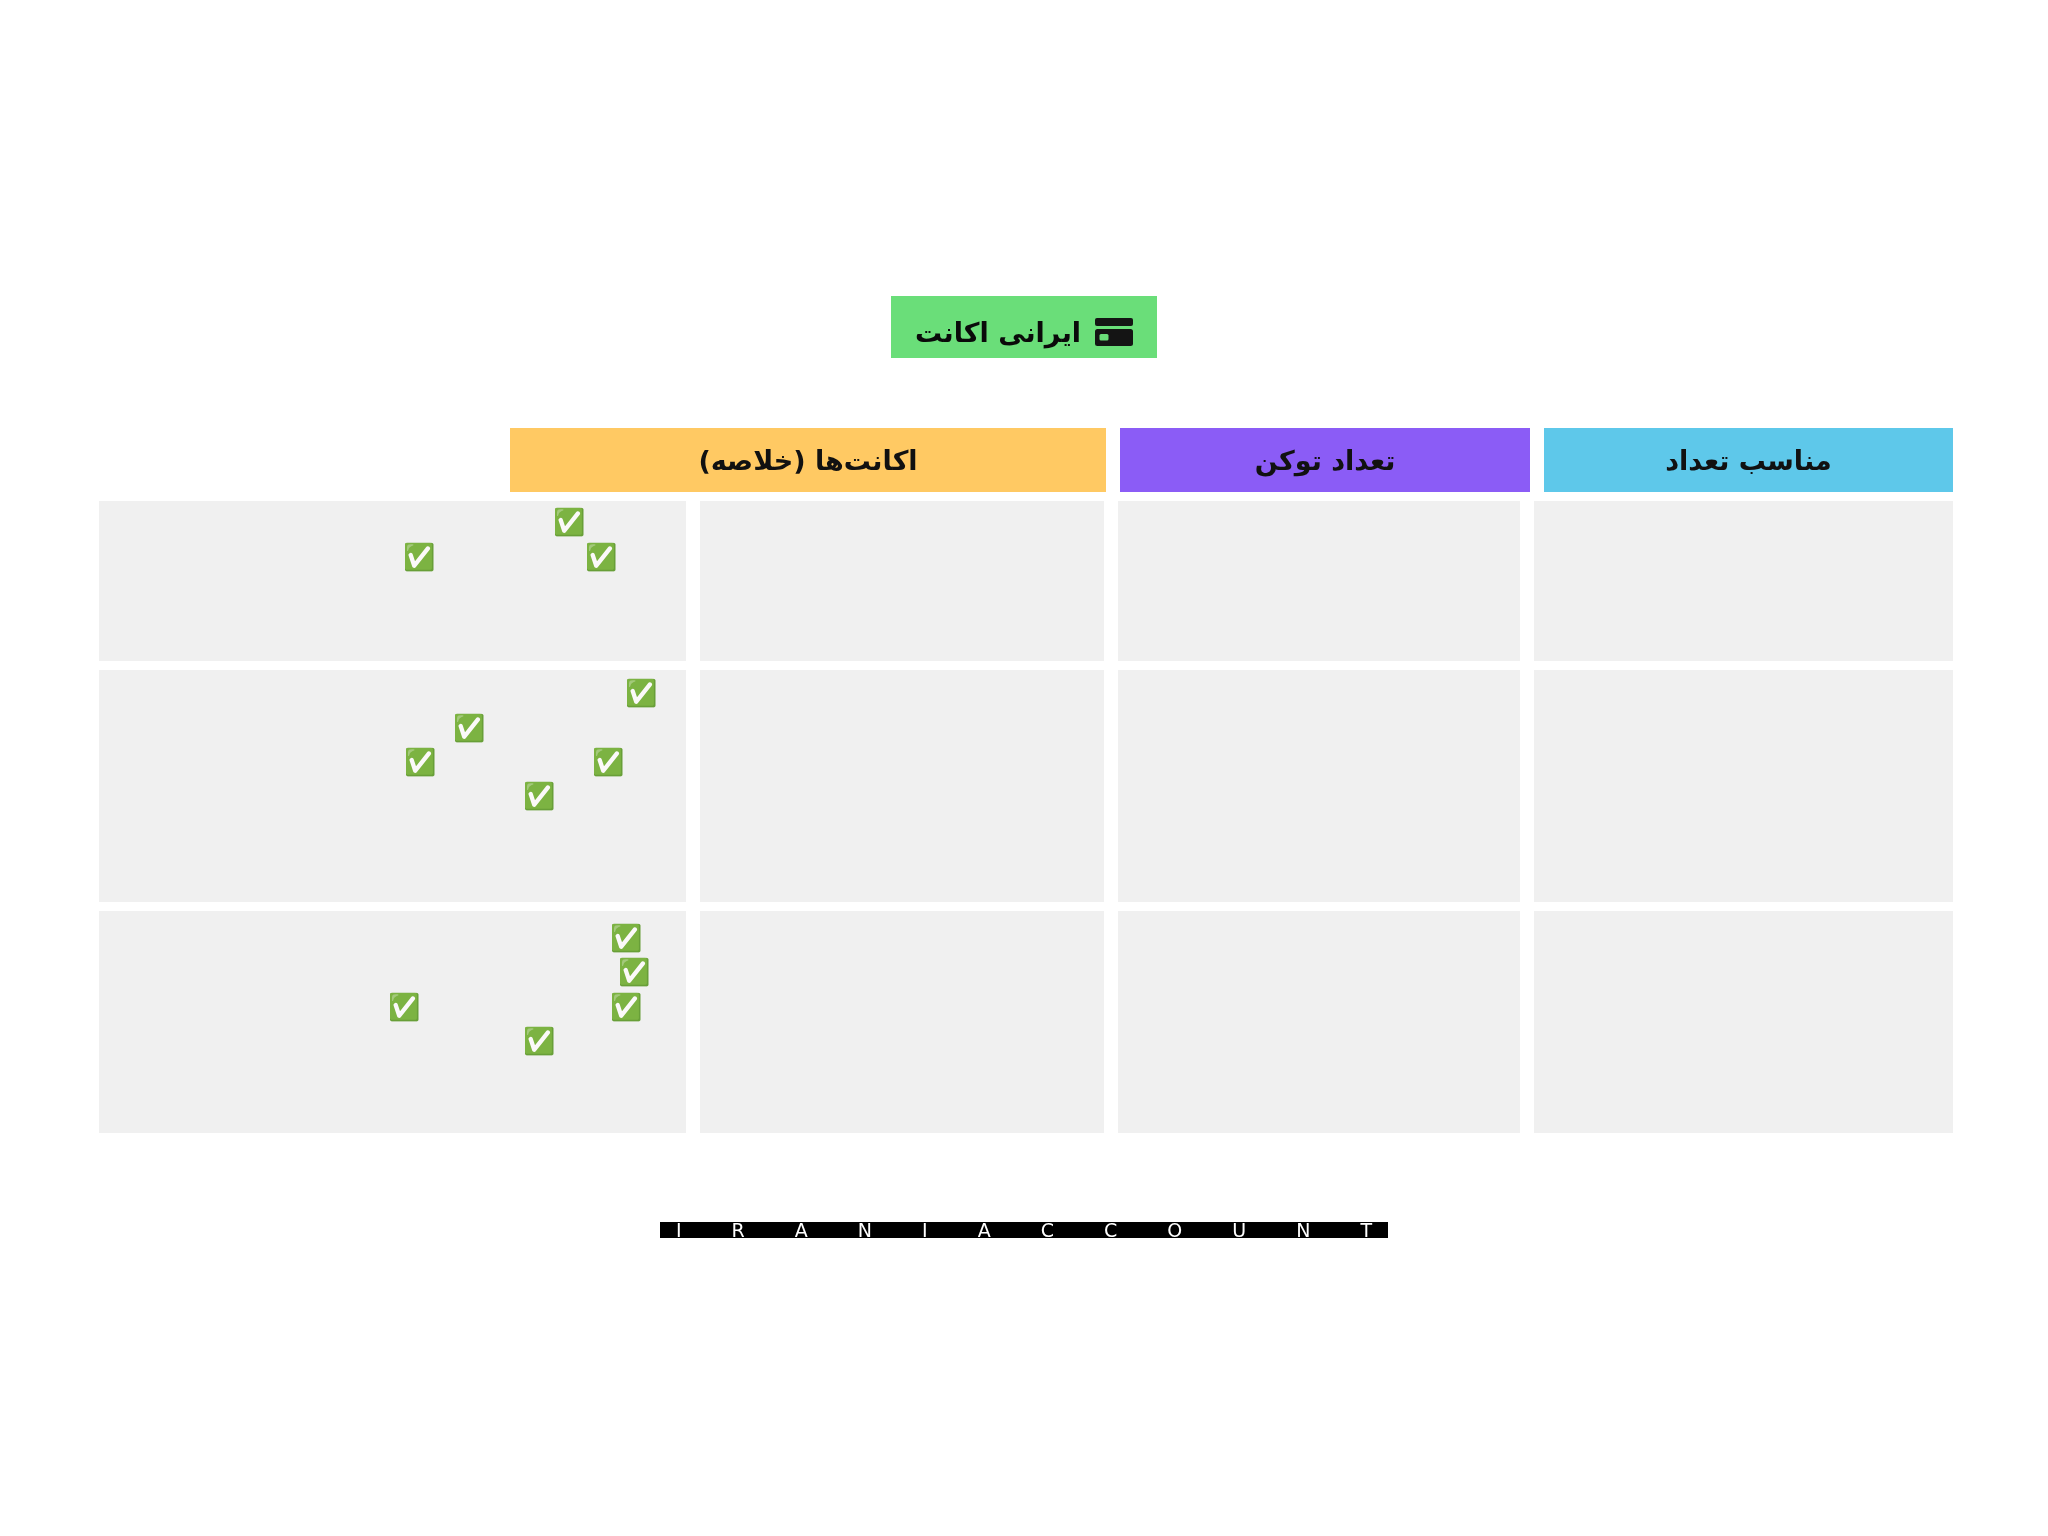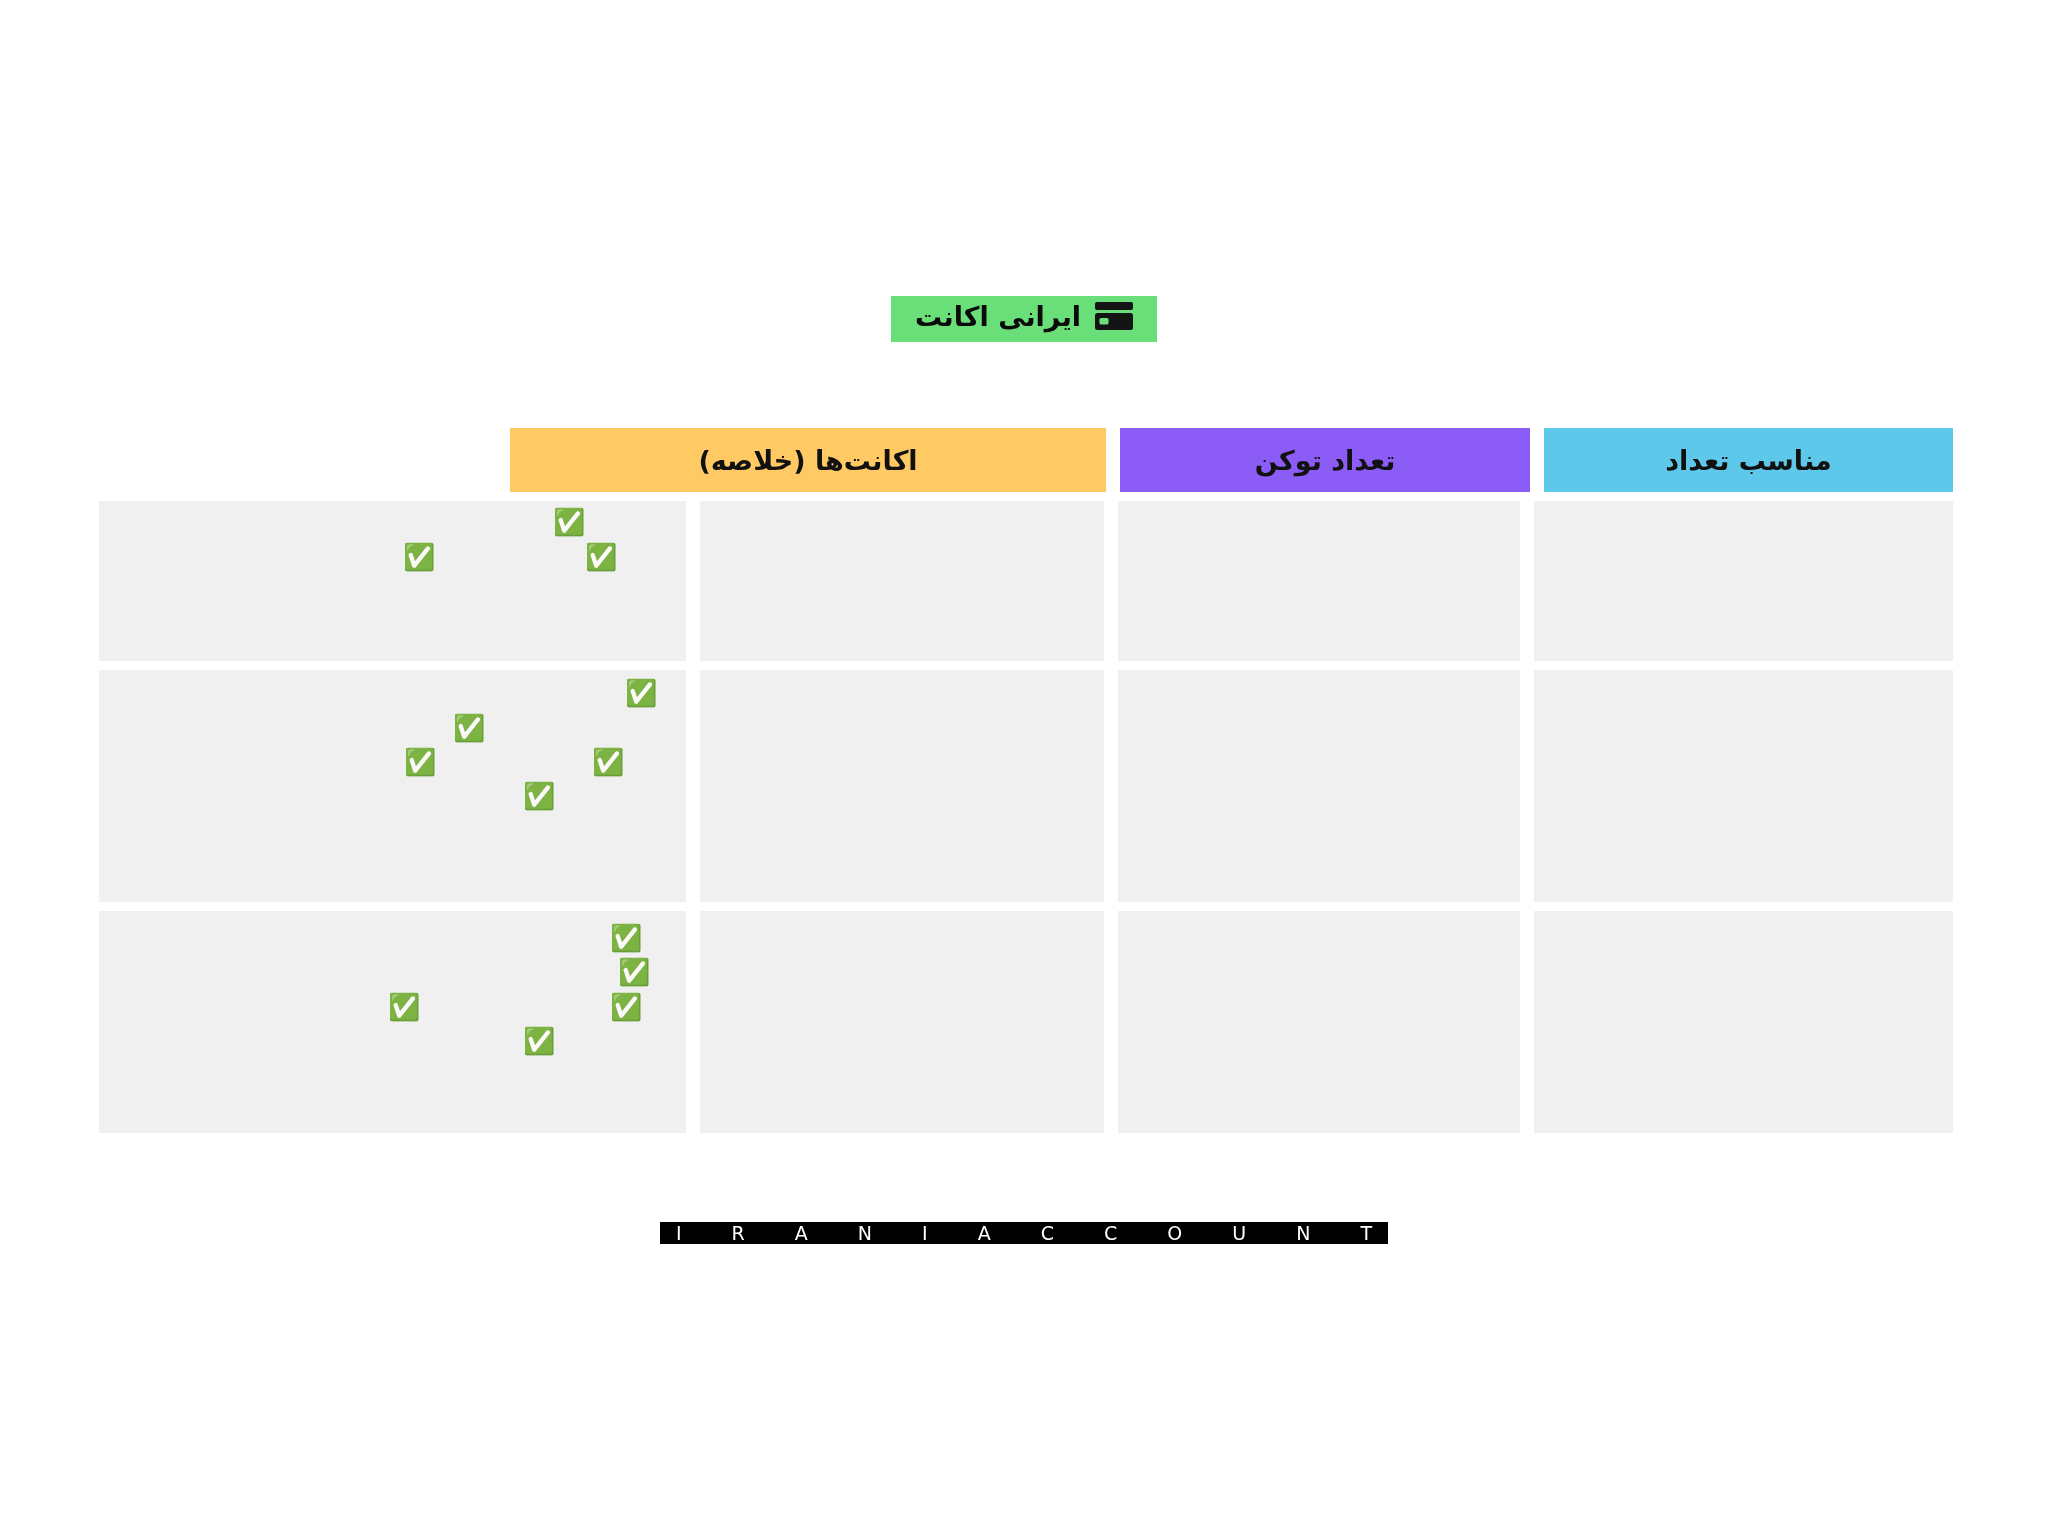--- a/index.html
+++ b/index.html
@@ -24,21 +24,21 @@
     width: 2048px;
     display: flex;
     justify-content: center;
   }
   .badge {
     background: #6ade79;
     display: inline-flex;
     flex-direction: row;
     align-items: center;
     gap: 14px;
-    padding: 6px 24px 12px 24px;
+    padding: 22px 24px 12px 24px;
     line-height: 1;
   }
   .badge-text {
     font-size: 27px;
     font-weight: 700;
     color: #0a0a0a;
     white-space: nowrap;
     letter-spacing: 0;
   }
   .card-icon {
@@ -110,21 +110,21 @@
     position: absolute;
     top: 1222px;
     left: 0;
     width: 2048px;
     display: flex;
     justify-content: center;
   }
   .footer-bar {
     background: #000000;
     color: #ffffff;
-    height: 22px;
+    height: 16px;
     display: flex;
     align-items: center;
     justify-content: center;
     overflow: hidden;
     padding: 0 6px;
     font-size: 19px;
     font-weight: 400;
     letter-spacing: 22px;
     text-indent: 22px;
     white-space: nowrap;

